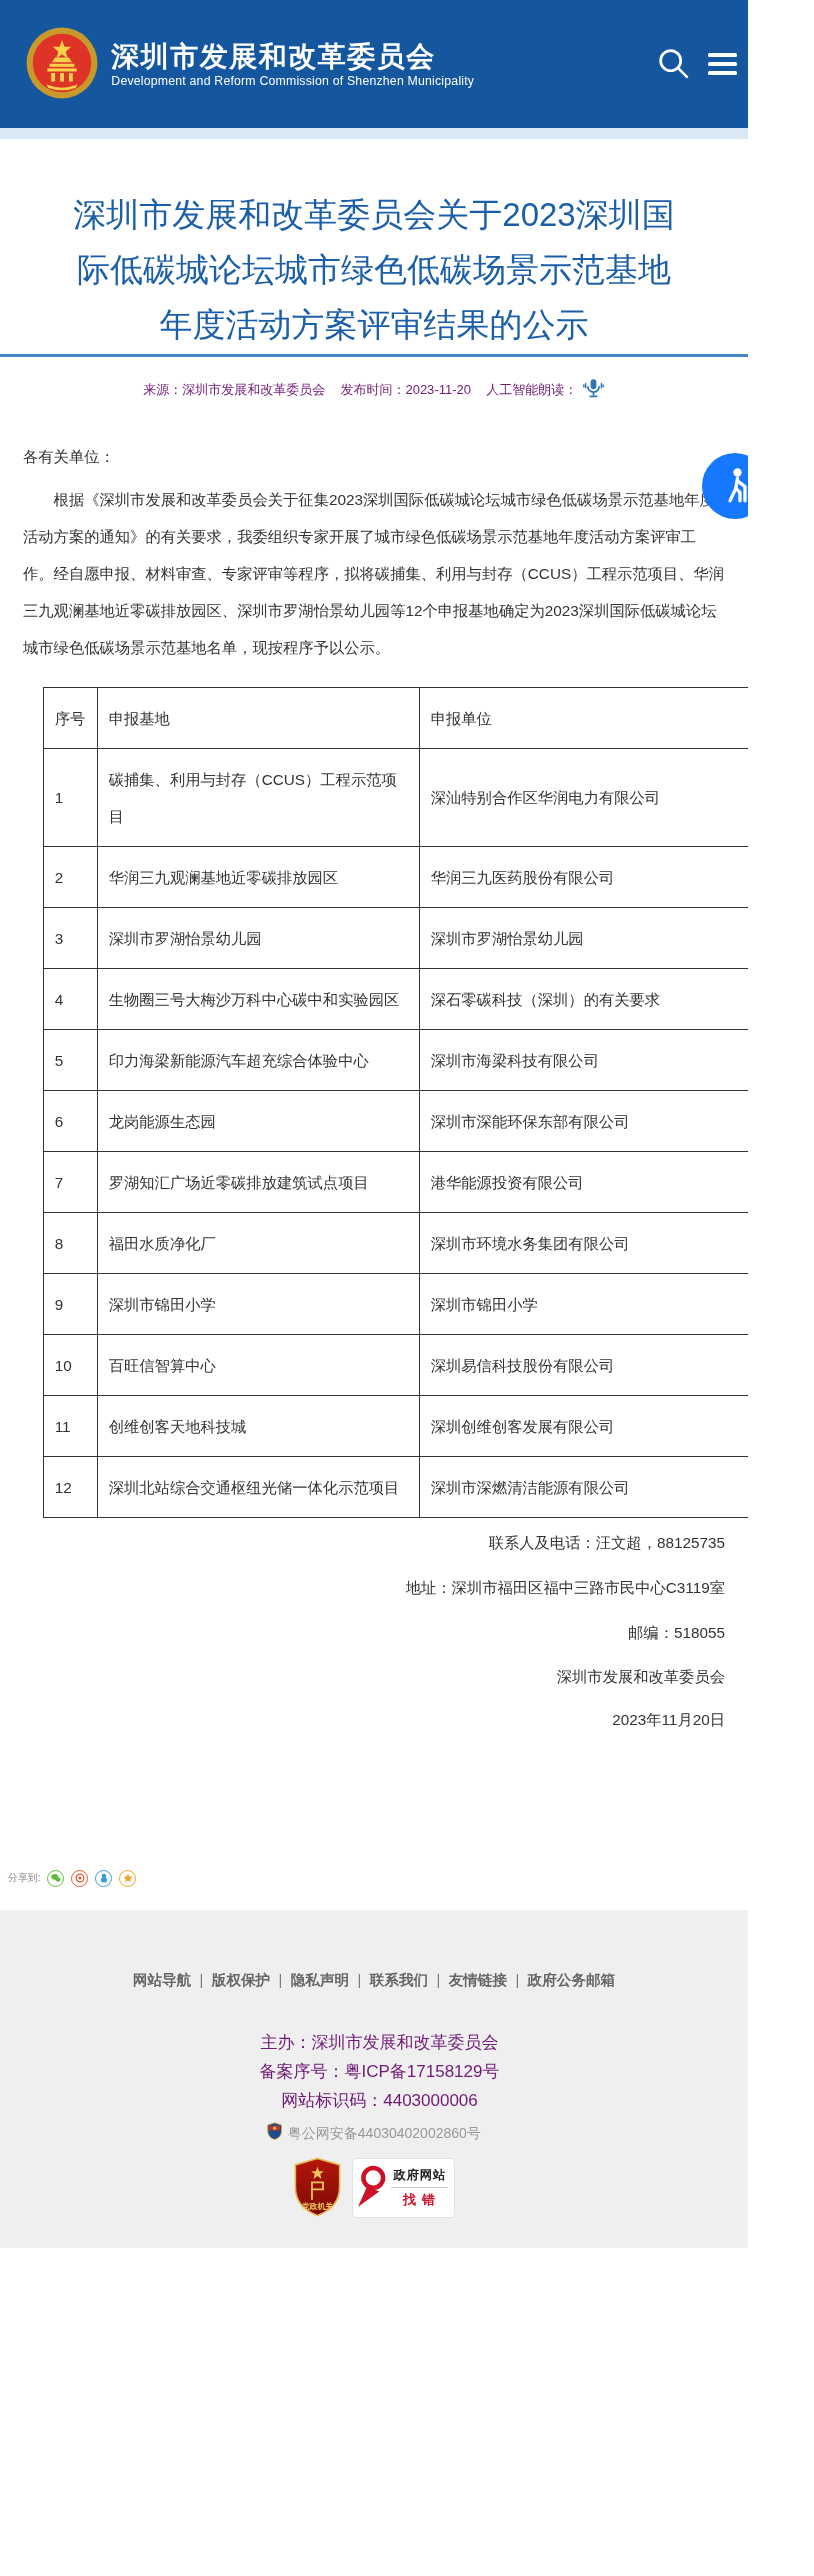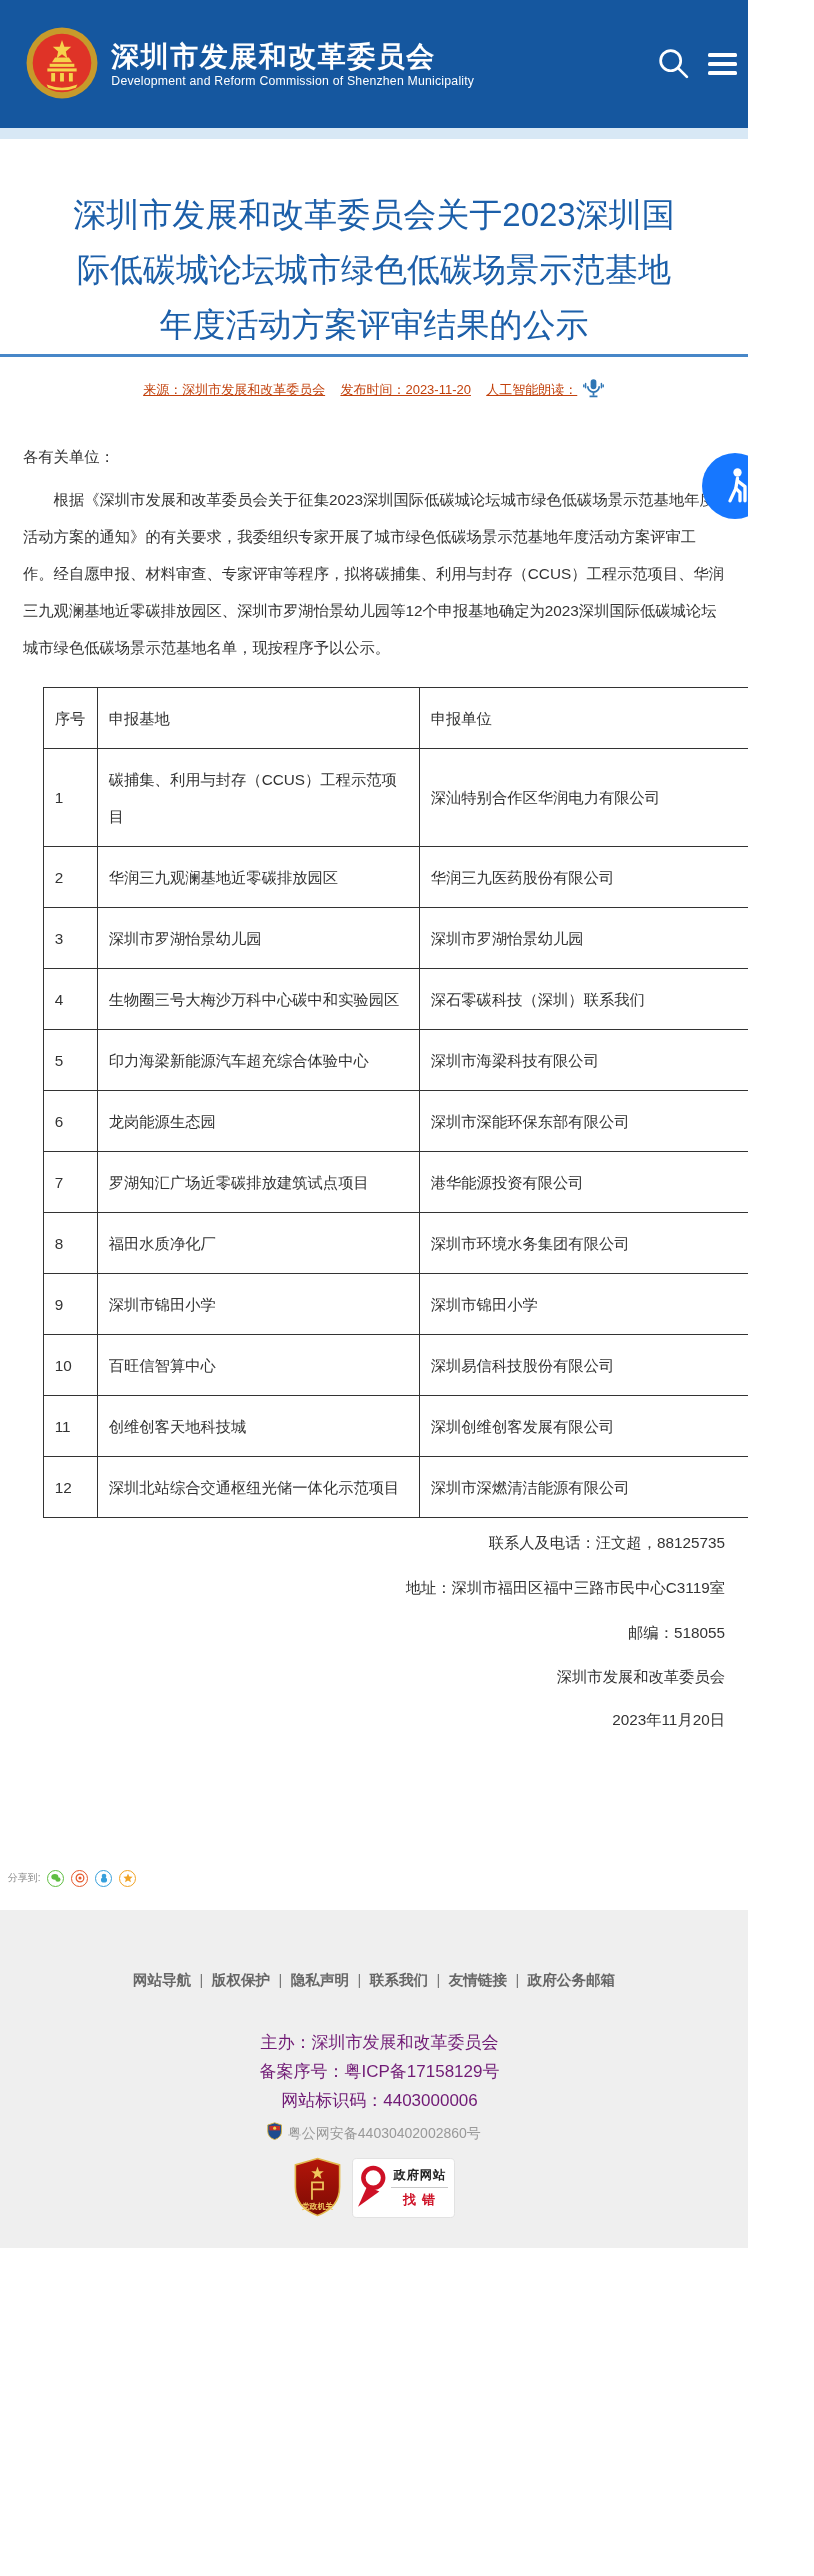--- a/index.html
+++ b/index.html
@@ -15,21 +15,21 @@
   .header-actions{display:flex;align-items:center;gap:18.4px;flex:0 0 auto;}
   .icon-btn{background:none;border:none;padding:0;cursor:pointer;display:block;}
   .menu-btn{width:29px;height:21.5px;display:flex;flex-direction:column;justify-content:space-between;}
   .menu-bar{height:3.8px;background:#fff;border-radius:1.5px;}
   .subheader{height:10.7px;background:#D8E8F5;}
 
   
   .content{padding:0 23px;box-sizing:border-box;}
   .article-title{margin-top:48px;text-align:center;color:#1C5FA9;font-size:33px;line-height:55px;font-weight:400;}
   .divider{height:3.1px;background:#4787C8;margin:2.3px -23px 0;}
-  .meta{margin-top:20px;display:flex;justify-content:center;align-items:center;color:#c2410c;font-size:13px;line-height:18.4px;gap:15.3px;text-decoration:underline;}
+  .meta{margin-top:20px;display:flex;justify-content:center;align-items:center;color:#701a75;font-size:13px;line-height:18.4px;gap:15.3px;}
   .meta-item{display:flex;align-items:center;gap:4.6px;}
   .mic-icon{display:inline-block;}
 
   .para{font-size:15.3px;line-height:37px;margin:0;}
   .salutation{margin-top:35px;}
   .body-para{margin-top:6.1px;}
   .indent{text-indent:2em;}
 
   table.announce{border-collapse:collapse;margin:21px 8px 0 20px;table-layout:fixed;width:750px;}
   table.announce th,table.announce td{border:1.5px solid #333;padding:11.5px 10.7px;font-size:15.3px;line-height:37px;font-weight:400;text-align:left;vertical-align:middle;word-break:break-all;}
@@ -166,21 +166,21 @@
             <td>华润三九医药股份有限公司</td>
           </tr>
           <tr>
             <td>3</td>
             <td>深圳市罗湖怡景幼儿园</td>
             <td>深圳市罗湖怡景幼儿园</td>
           </tr>
           <tr>
             <td>4</td>
             <td>生物圈三号大梅沙万科中心碳中和实验园区</td>
-            <td>深石零碳科技（深圳）联系我们</td>
+            <td>深石零碳科技（深圳）的有关要求</td>
           </tr>
           <tr>
             <td>5</td>
             <td>印力海梁新能源汽车超充综合体验中心</td>
             <td>深圳市海梁科技有限公司</td>
           </tr>
           <tr>
             <td>6</td>
             <td>龙岗能源生态园</td>
             <td>深圳市深能环保东部有限公司</td>

